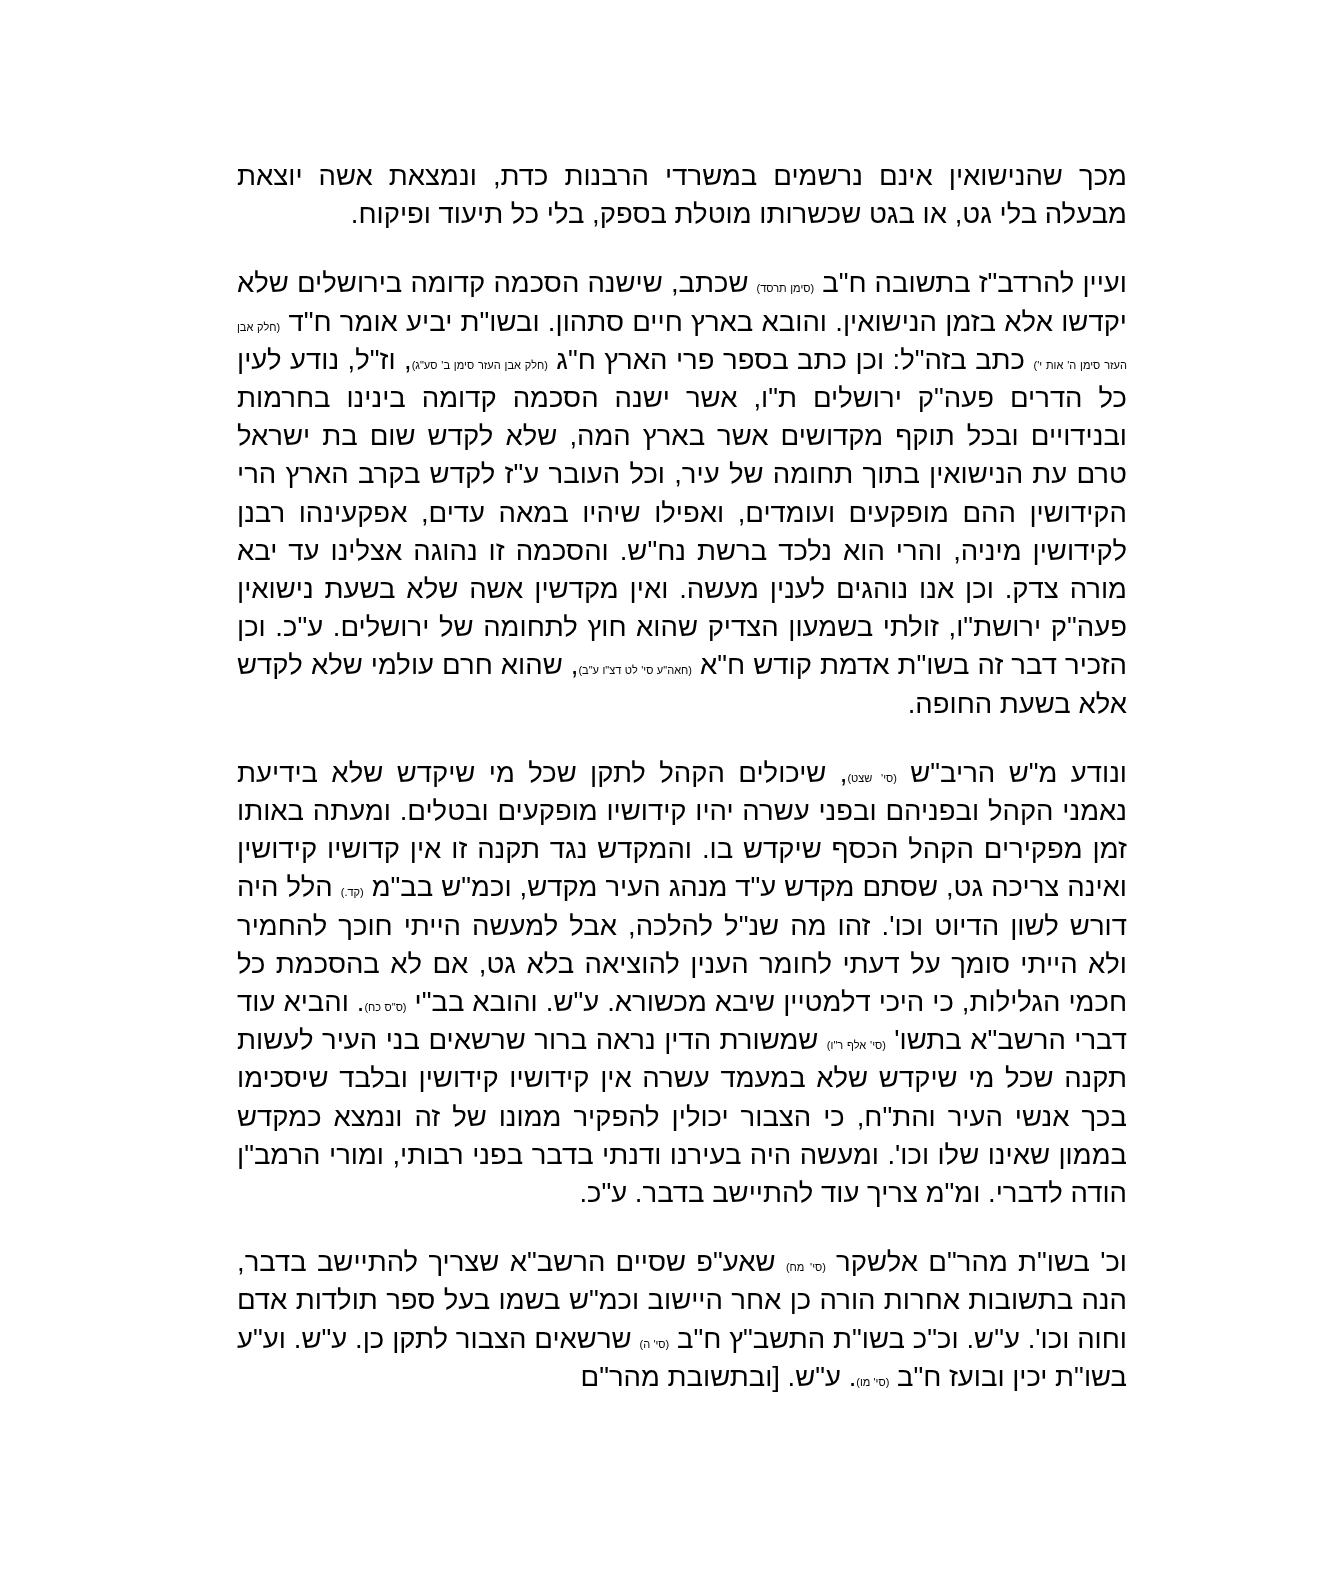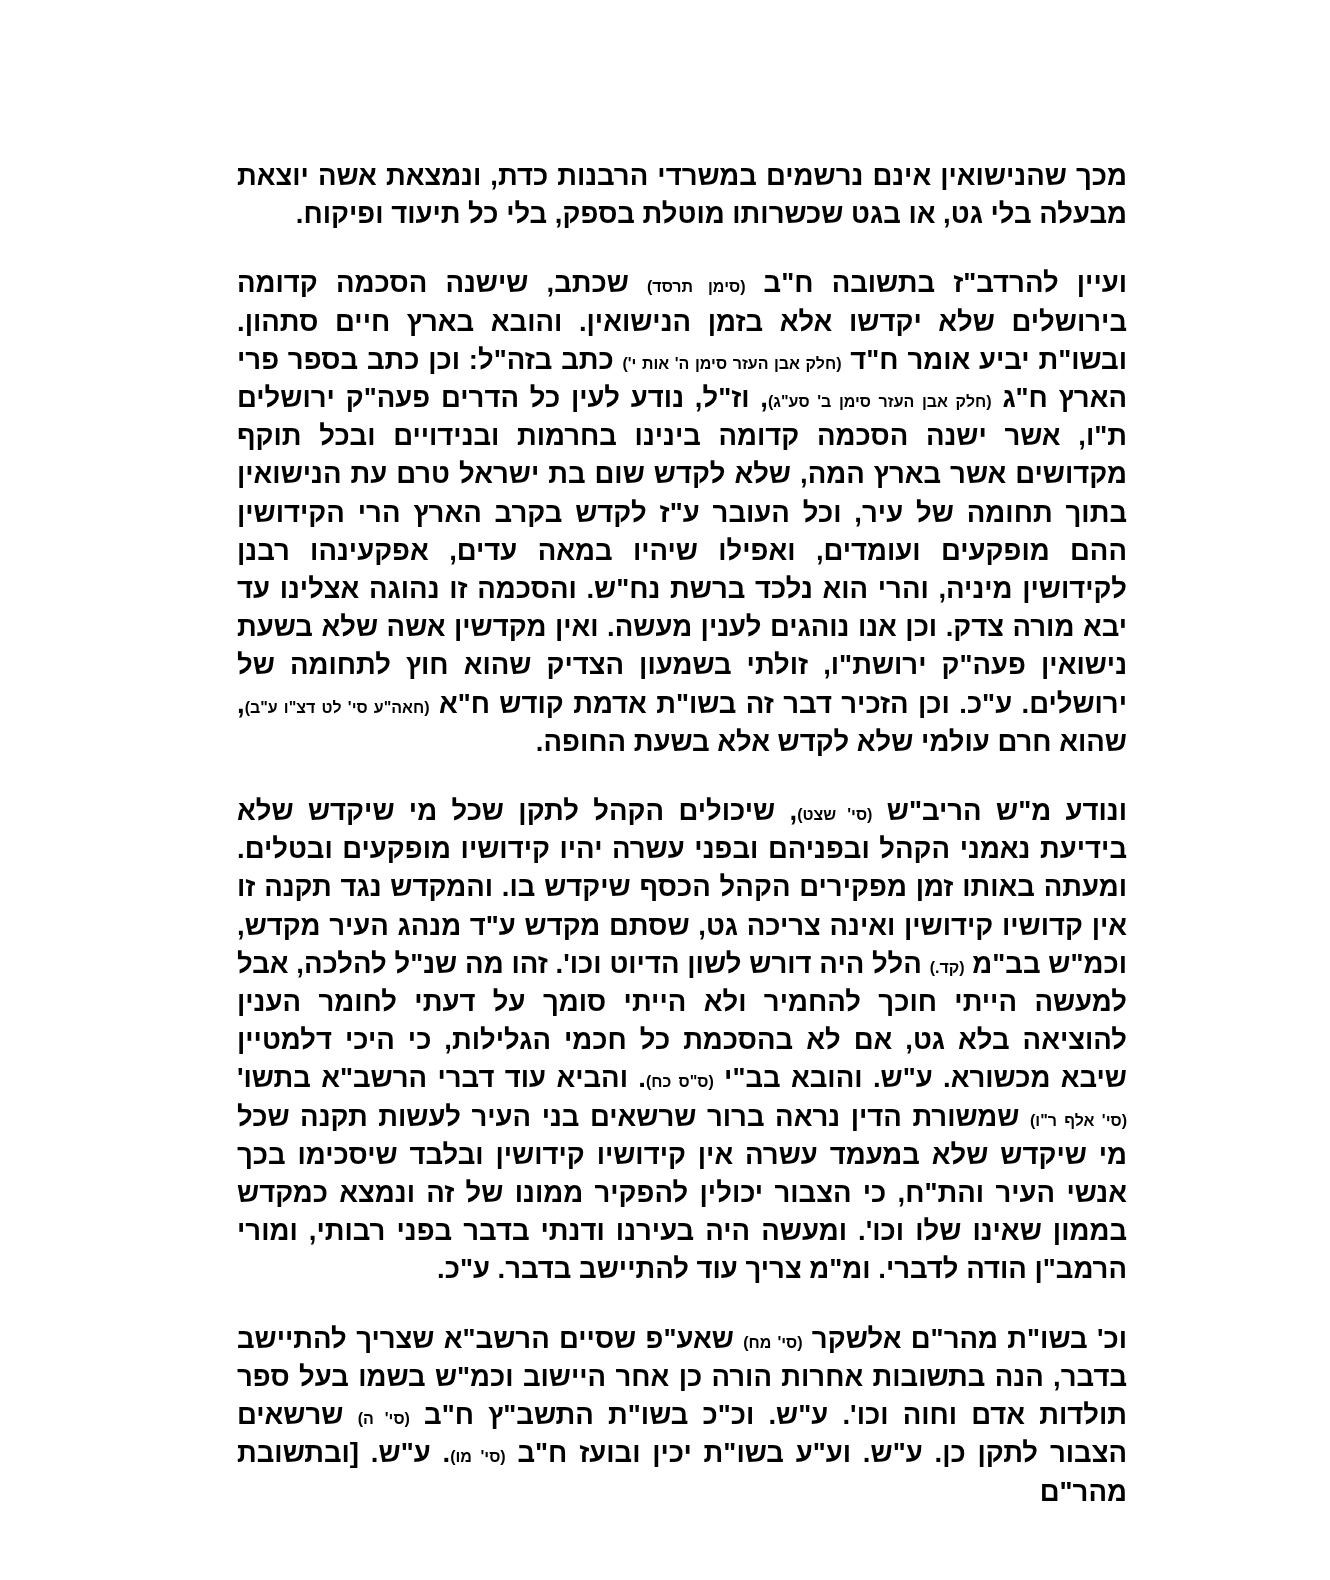--- a/index.html
+++ b/index.html
@@ -22,24 +22,23 @@
       width: 890px;
       direction: rtl;
     }
     .para {
       margin: 0 0 31px 0;
       font-size: 27.5px;
       line-height: 38.2px;
       text-align: justify;
       text-align-last: right;
       direction: rtl;
-      font-weight: bold;
     }
     .ref {
-      font-size: 16px;
+      font-size: 11px;
       line-height: 1;
     }
   </style>
 </head>
 <body>
 
 <div class="page">
 
   <p class="para"><span>מכך שהנישואין אינם נרשמים במשרדי הרבנות כדת, ונמצאת אשה יוצאת מבעלה בלי גט, או בגט שכשרותו מוטלת בספק, בלי כל תיעוד ופיקוח.</span></p>
 

